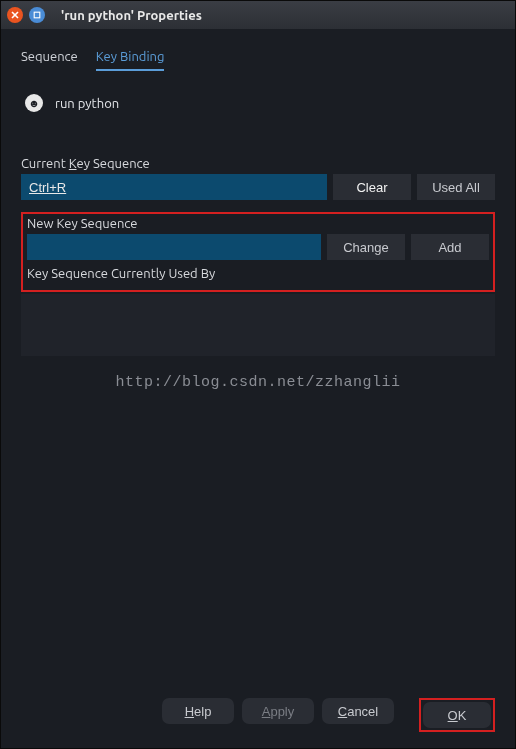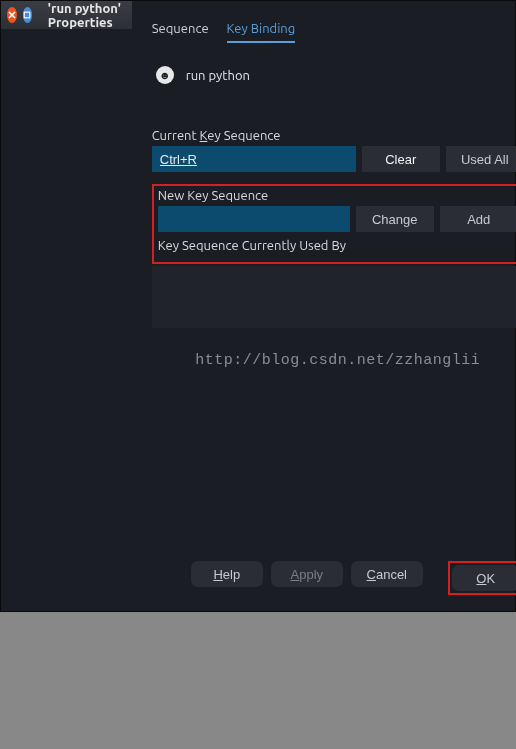--- a/index.html
+++ b/index.html
@@ -10,23 +10,24 @@
     body {
       font-family: "Segoe UI", "Ubuntu", Arial, sans-serif;
       font-size: 13px;
       background: #888;
       width: 516px;
       height: 749px;
       overflow: hidden;
     }
     .window {
       width: 516px;
-      height: 612px;
+      height: 749px;
       background: #1a1d23;
       display: flex;
+      flex-direction: column;
       border: 1px solid #0a0a0a;
     }
     .titlebar {
       height: 28px;
       background: linear-gradient(#3a3d44, #2c2f35);
       display: flex;
       align-items: center;
       padding: 0 6px;
       gap: 6px;
     }
@@ -144,21 +145,21 @@
     .used-by-area {
       background: #20232a;
       height: 62px;
       margin-top: 2px;
     }
     .watermark {
       text-align: center;
       color: #8a8d94;
       font-family: "Courier New", monospace;
       font-size: 15px;
-      margin-top: 24px;
+      margin-top: 18px;
       letter-spacing: 0.5px;
     }
     .spacer { flex: 1; }
     .footer {
       display: flex;
       justify-content: flex-end;
       gap: 8px;
       padding: 0 0 6px 0;
     }
     .footer .btn {

